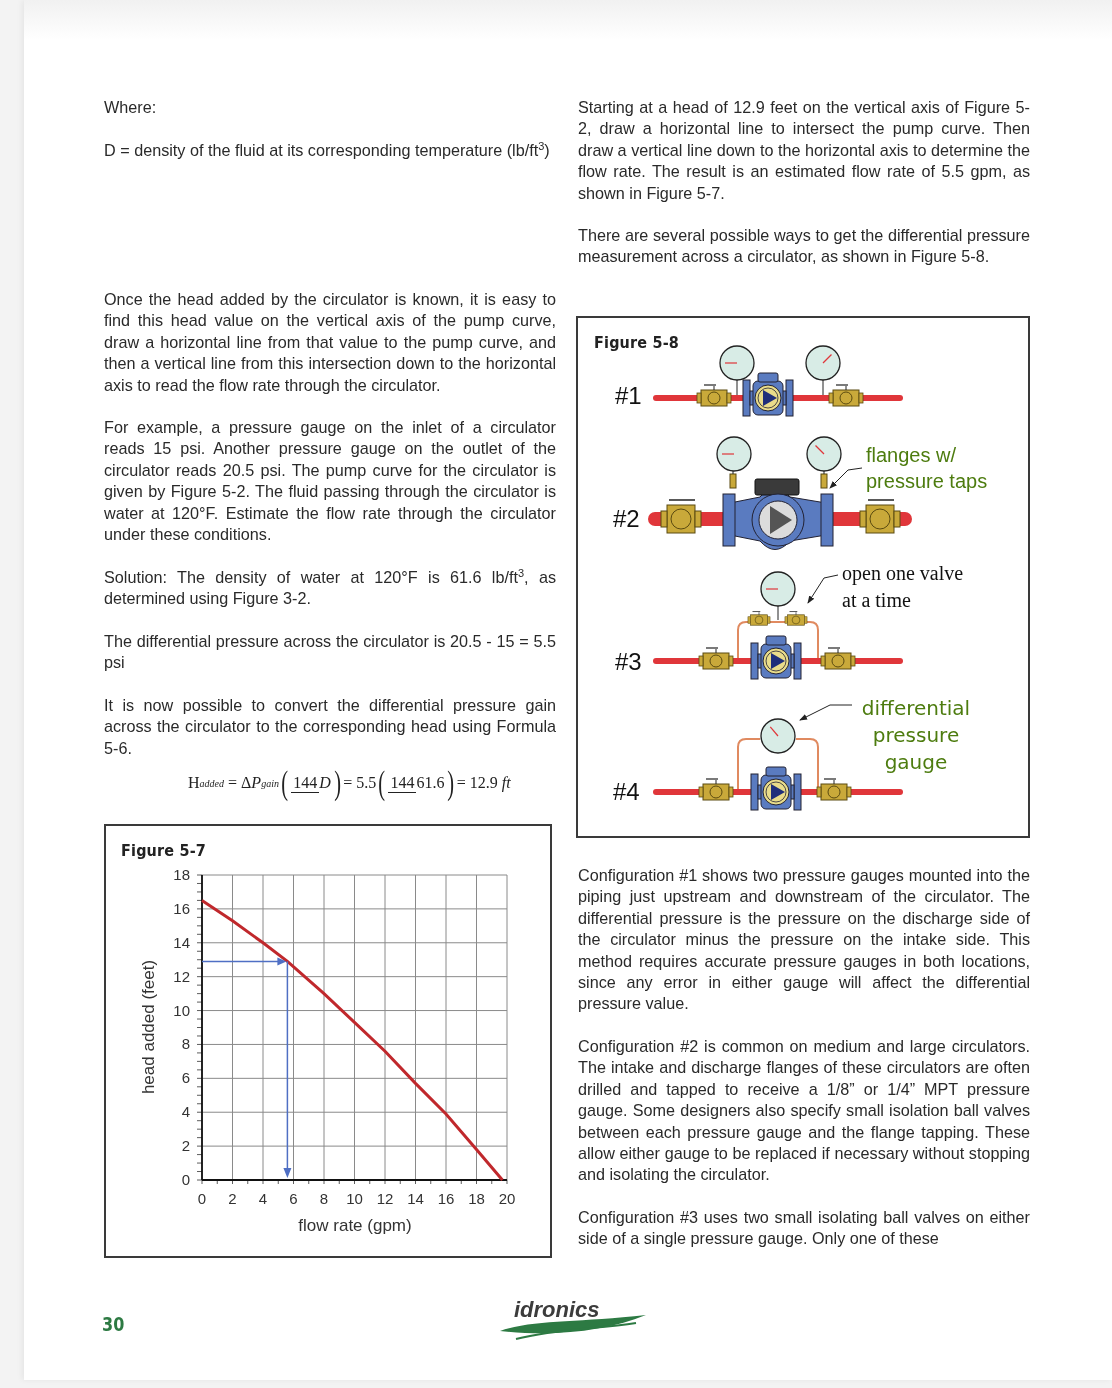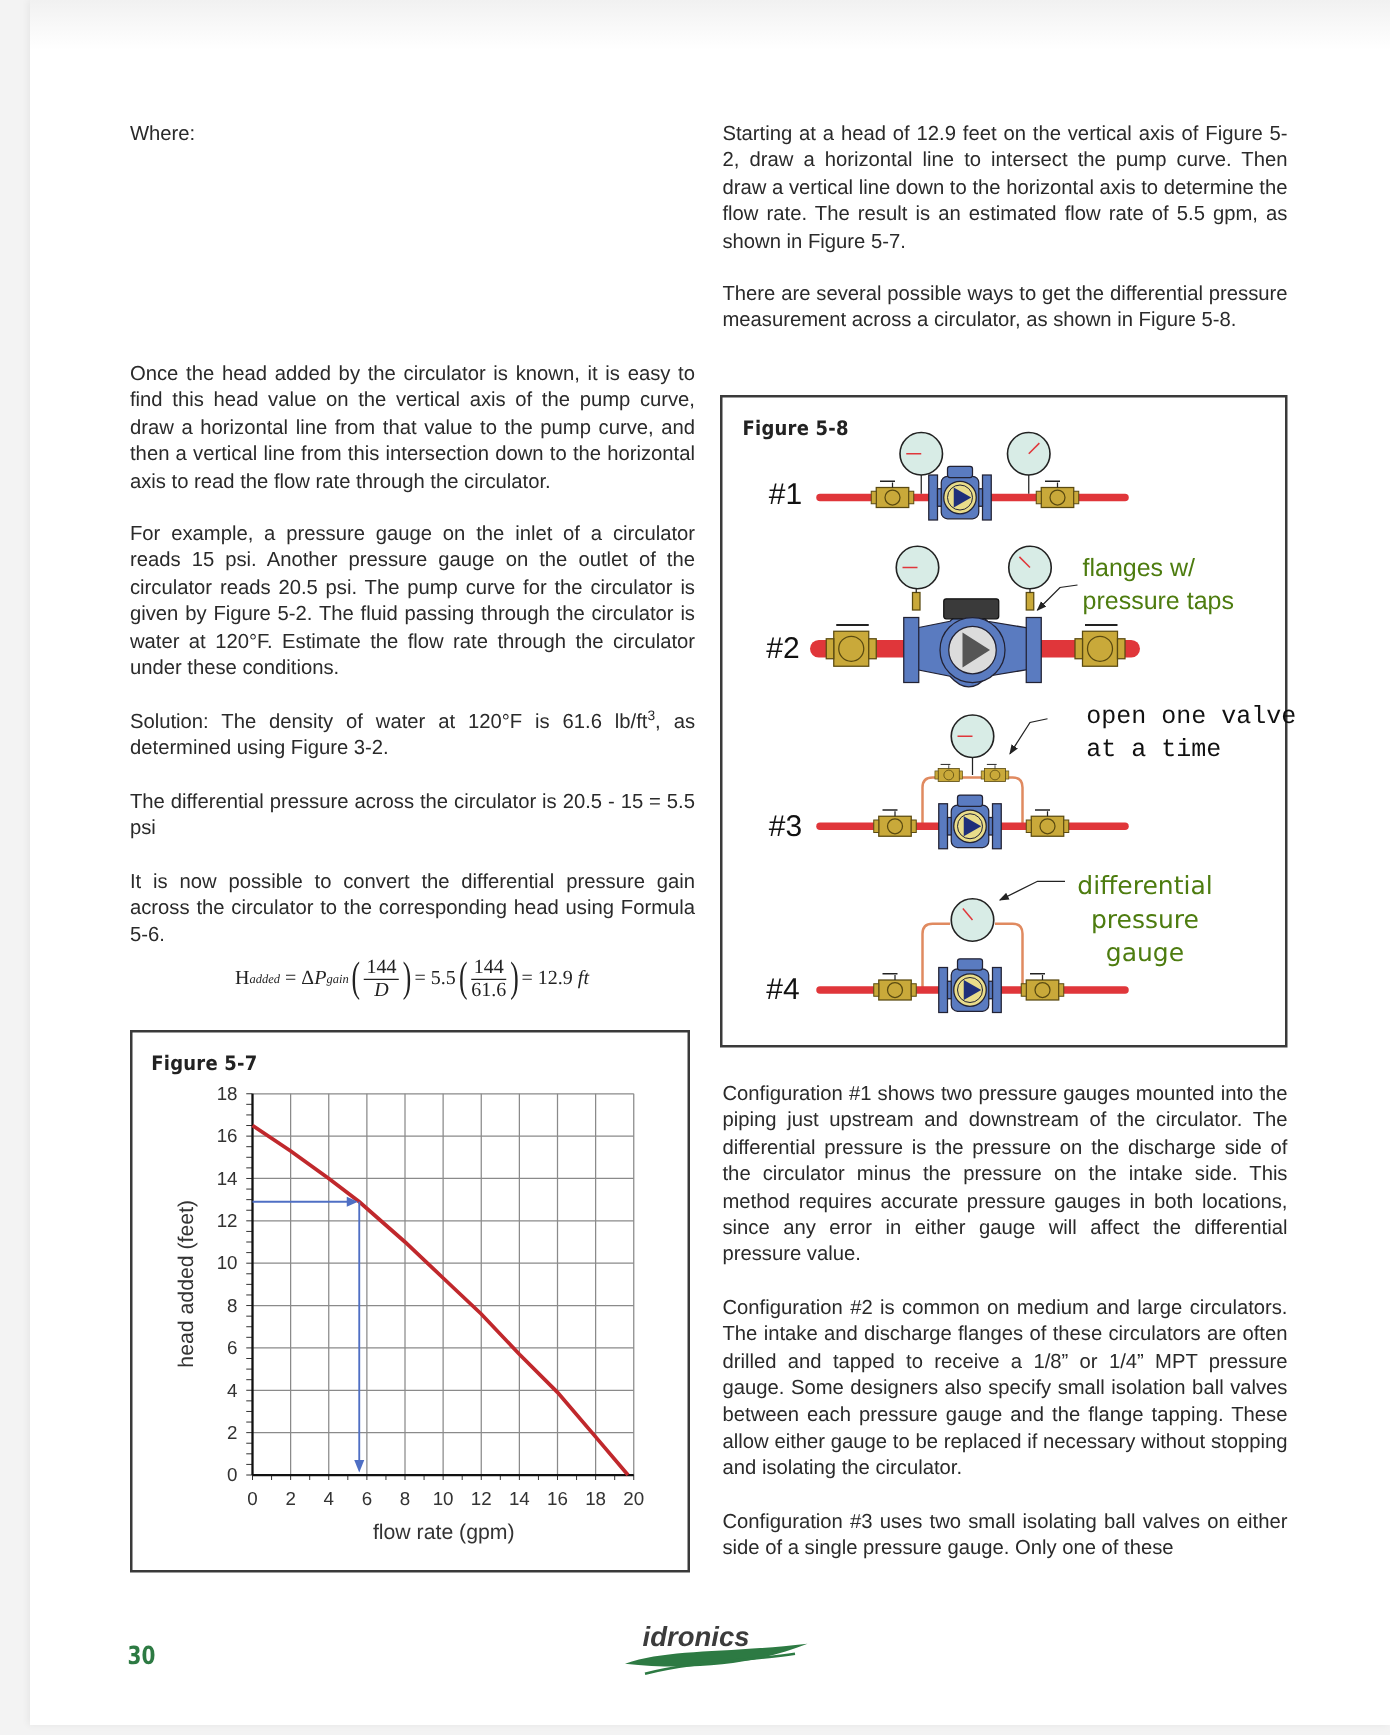--- a/index.html
+++ b/index.html
@@ -21,21 +21,21 @@
   .col p { margin:0; }
   .left { left:104px; width:452px; }
   .right { left:578px; width:452px; }
   sub, sup { font-size:11px; line-height:0; }
   .formula {
     position:absolute; left:188px; top:760px; height:46px;
     font-family:"Liberation Serif", serif; font-size:16px; color:#222;
     display:flex; align-items:center; white-space:nowrap;
   }
   .formula i { font-style:italic; }
-  .frac { display:inline-flex; flex-direction:column; align-items:center; margin:15px 1px; }
+  .frac { display:inline-flex; flex-direction:row; align-items:center; margin:15px 1px; }
   .frac .num { border-bottom:1px solid #222; padding:0 2px; line-height:18px; }
   .frac .den { line-height:18px; }
   .paren { font-size:34px; line-height:34px; transform:scaleX(0.6); display:inline-block; }
   .small { font-size:10px; font-style:italic; vertical-align:-4px; }
   .figbox {
     position:absolute; border:2px solid #3a3a3a; background:#fff;
   }
   .figtitle {
     position:absolute; font-family:"DejaVu Sans", sans-serif; font-weight:bold;
     font-size:16px; color:#222; letter-spacing:0.2px; transform:scaleX(0.9); transform-origin:left;
@@ -51,20 +51,21 @@
 <body>
 
 <div class="page"></div>
 <div class="topshade"></div>
 
 <div class="col left" style="top:97px;">
   <p>Where:</p>
 </div>
 
 <div class="col left" style="top:140px;">
+  <p><span>D</span><span> = density of the fluid at its corresponding temperature (lb/ft</span><sup>3</sup><span>)</span></p>
 </div>
 
 <div class="col left" style="top:289px;">
   <p>Once the head added by the circulator is known, it is easy to find this head value on the vertical axis of the pump curve, draw a horizontal line from that value to the pump curve, and then a vertical line from this intersection down to the horizontal axis to read the flow rate through the circulator.</p>
 </div>
 
 <div class="col left" style="top:417px;">
   <p>For example, a pressure gauge on the inlet of a circulator reads 15 psi. Another pressure gauge on the outlet of the circulator reads 20.5 psi. The pump curve for the circulator is given by  Figure 5-2. The fluid passing through the circulator is water at 120°F. Estimate the flow rate through the circulator under these conditions.</p>
 </div>
 
@@ -331,21 +332,21 @@
 <div id="fig58-labels">
   <div style="position:absolute; left:615px; top:382px; font-size:24px; color:#111;">#1</div>
   <div style="position:absolute; left:613px; top:505px; font-size:24px; color:#111;">#2</div>
   <div style="position:absolute; left:615px; top:648px; font-size:24px; color:#111;">#3</div>
   <div style="position:absolute; left:613px; top:778px; font-size:24px; color:#111;">#4</div>
 
   <div style="position:absolute; left:866px; top:442px; font-size:20px; line-height:26px; color:#4d7c0f; font-family:Liberation Sans, sans-serif;">
     <div>flanges w/</div>
     <div>pressure taps</div>
   </div>
-  <div style="position:absolute; left:842px; top:560px; font-size:20px; line-height:27px; color:#111; font-family:Liberation Mono, monospace;margin-left:27px;">
+  <div style="position:absolute; left:842px; top:560px; font-size:20px; line-height:27px; color:#111; font-family:Liberation Serif, serif;">
     <div>open one valve</div>
     <div>at a time</div>
   </div>
   <div style="position:absolute; left:856px; top:695px; width:120px; text-align:center; font-size:20px; line-height:27px; color:#4d7c0f; font-family:'DejaVu Sans', sans-serif;">
     <div>differential</div>
     <div>pressure</div>
     <div>gauge</div>
   </div>
 </div>
 

